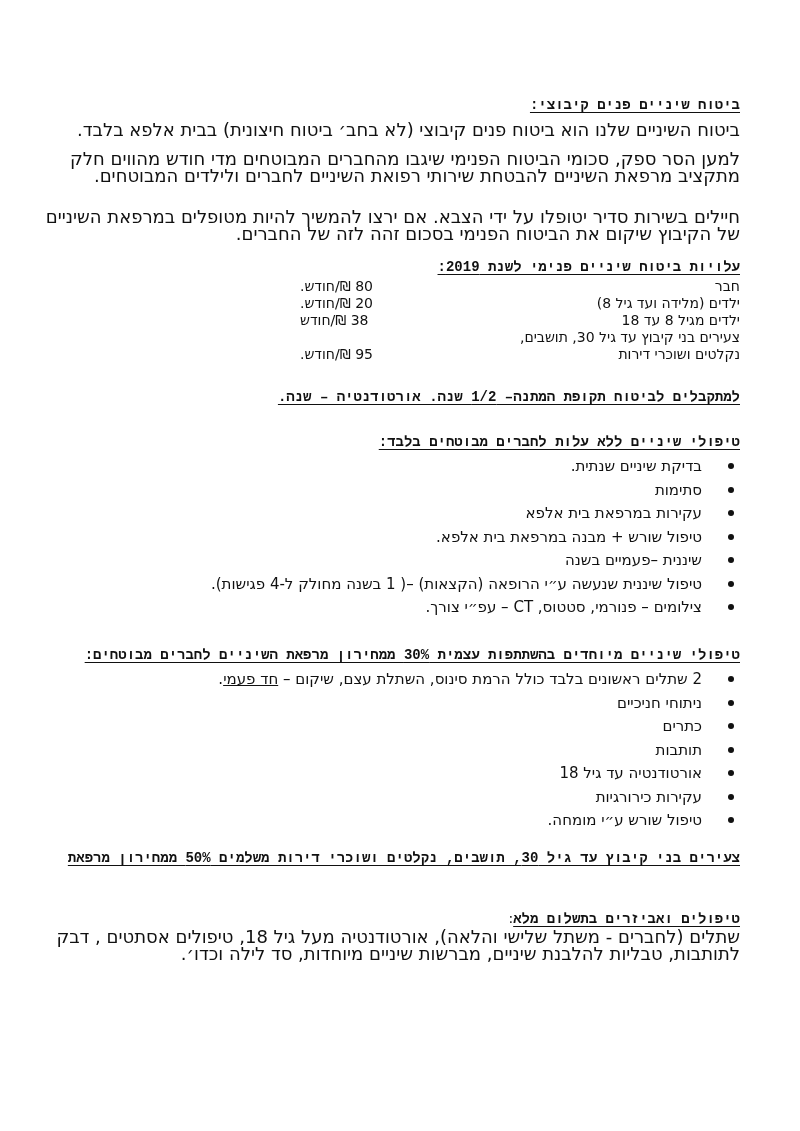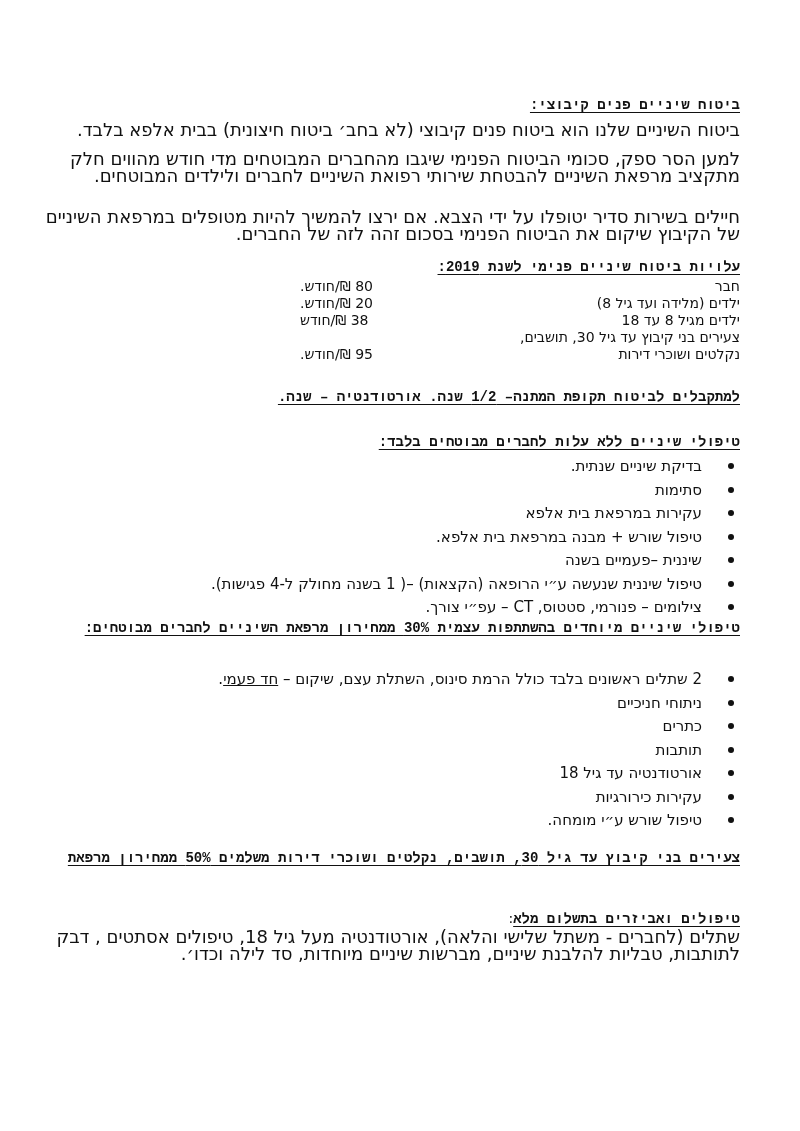--- a/index.html
+++ b/index.html
@@ -81,21 +81,21 @@
   <ul class="blist" style="top:456px;">
     <li><span class="bullet"></span><span>בדיקת שיניים שנתית.</span></li>
     <li><span class="bullet"></span><span>סתימות</span></li>
     <li><span class="bullet"></span><span>עקירות במרפאת בית אלפא</span></li>
     <li><span class="bullet"></span><span>טיפול שורש + מבנה במרפאת בית אלפא.</span></li>
     <li><span class="bullet"></span><span>שיננית  –פעמיים בשנה</span></li>
     <li><span class="bullet"></span><span>טיפול שיננית שנעשה ע״י הרופאה (הקצאות) –( 1 בשנה מחולק ל-4 פגישות).</span></li>
     <li><span class="bullet"></span><span>צילומים – פנורמי, סטטוס, CT – עפ״י צורך.</span></li>
   </ul>
 
-  <div class="abs heading" style="top:619px;">טיפולי שיניים מיוחדים בהשתתפות עצמית 30% ממחירון מרפאת השיניים לחברים מבוטחים:</div>
+  <div class="abs heading" style="top:646px;">טיפולי שיניים מיוחדים בהשתתפות עצמית 30% ממחירון מרפאת השיניים לחברים מבוטחים:</div>
 
   <ul class="blist" style="top:669px;">
     <li><span class="bullet"></span><span>2 שתלים ראשונים בלבד כולל הרמת סינוס, השתלת עצם, שיקום – </span><span class="u">חד פעמי</span><span>.</span></li>
     <li><span class="bullet"></span><span>ניתוחי חניכיים</span></li>
     <li><span class="bullet"></span><span>כתרים</span></li>
     <li><span class="bullet"></span><span>תותבות</span></li>
     <li><span class="bullet"></span><span>אורטודנטיה עד גיל 18</span></li>
     <li><span class="bullet"></span><span>עקירות כירורגיות</span></li>
     <li><span class="bullet"></span><span>טיפול שורש ע״י מומחה.</span></li>
   </ul>

